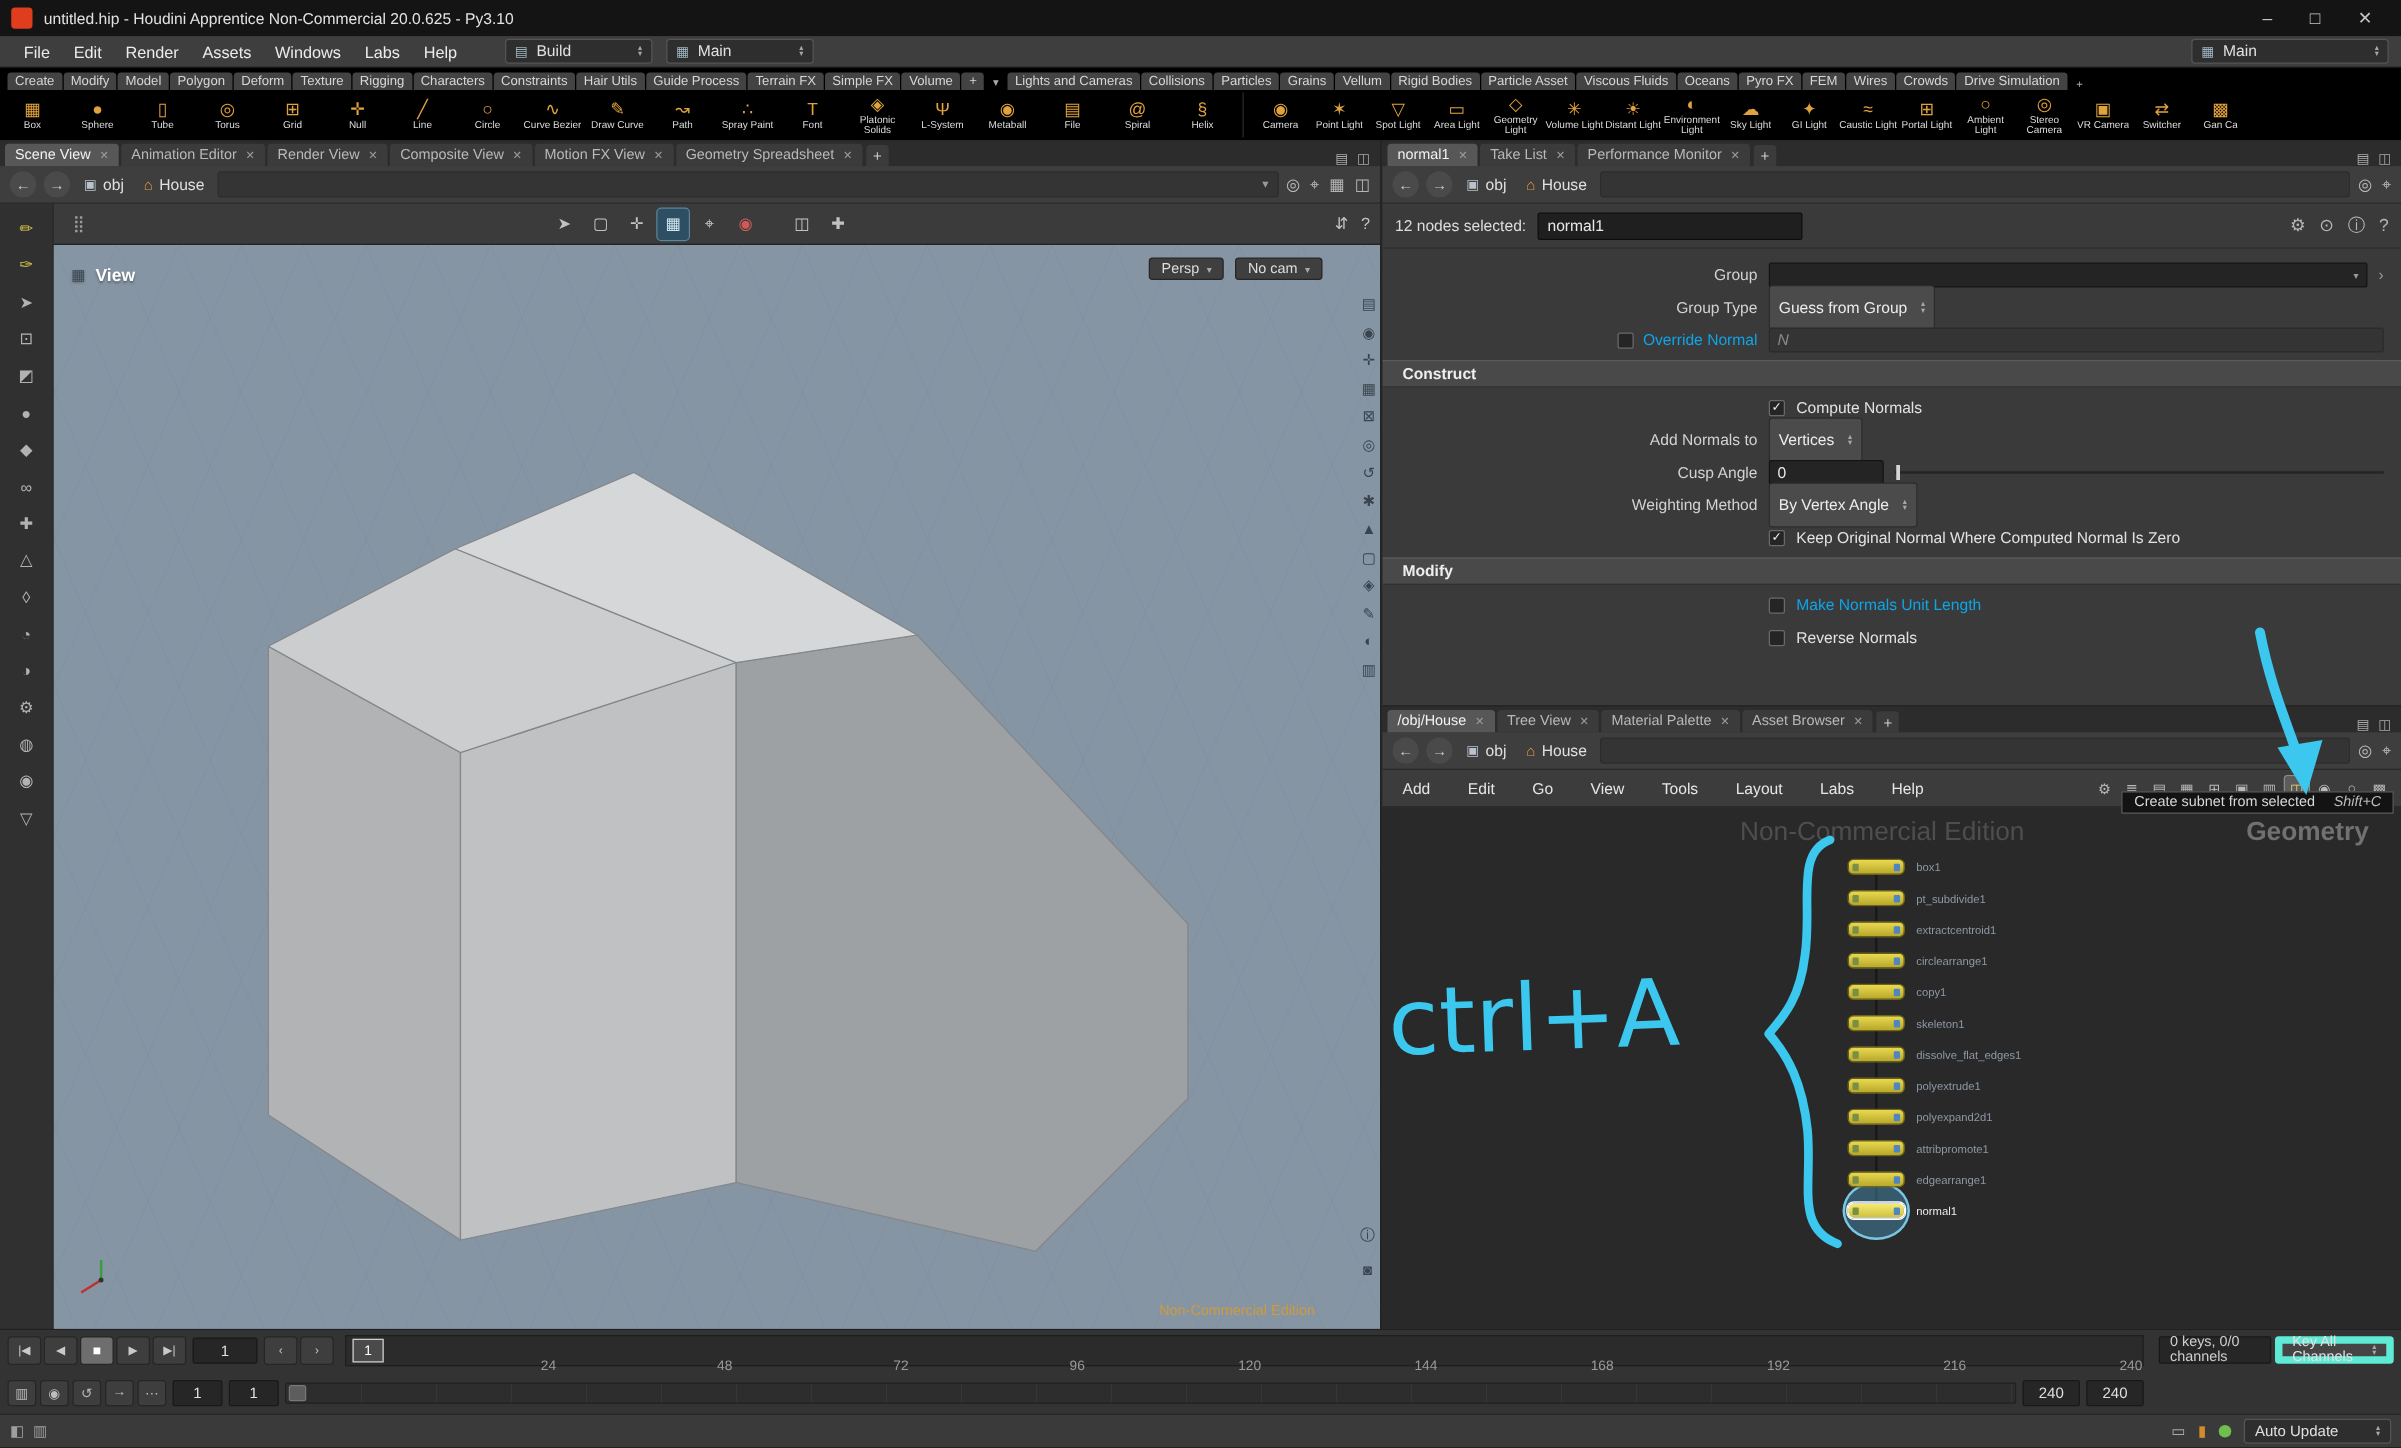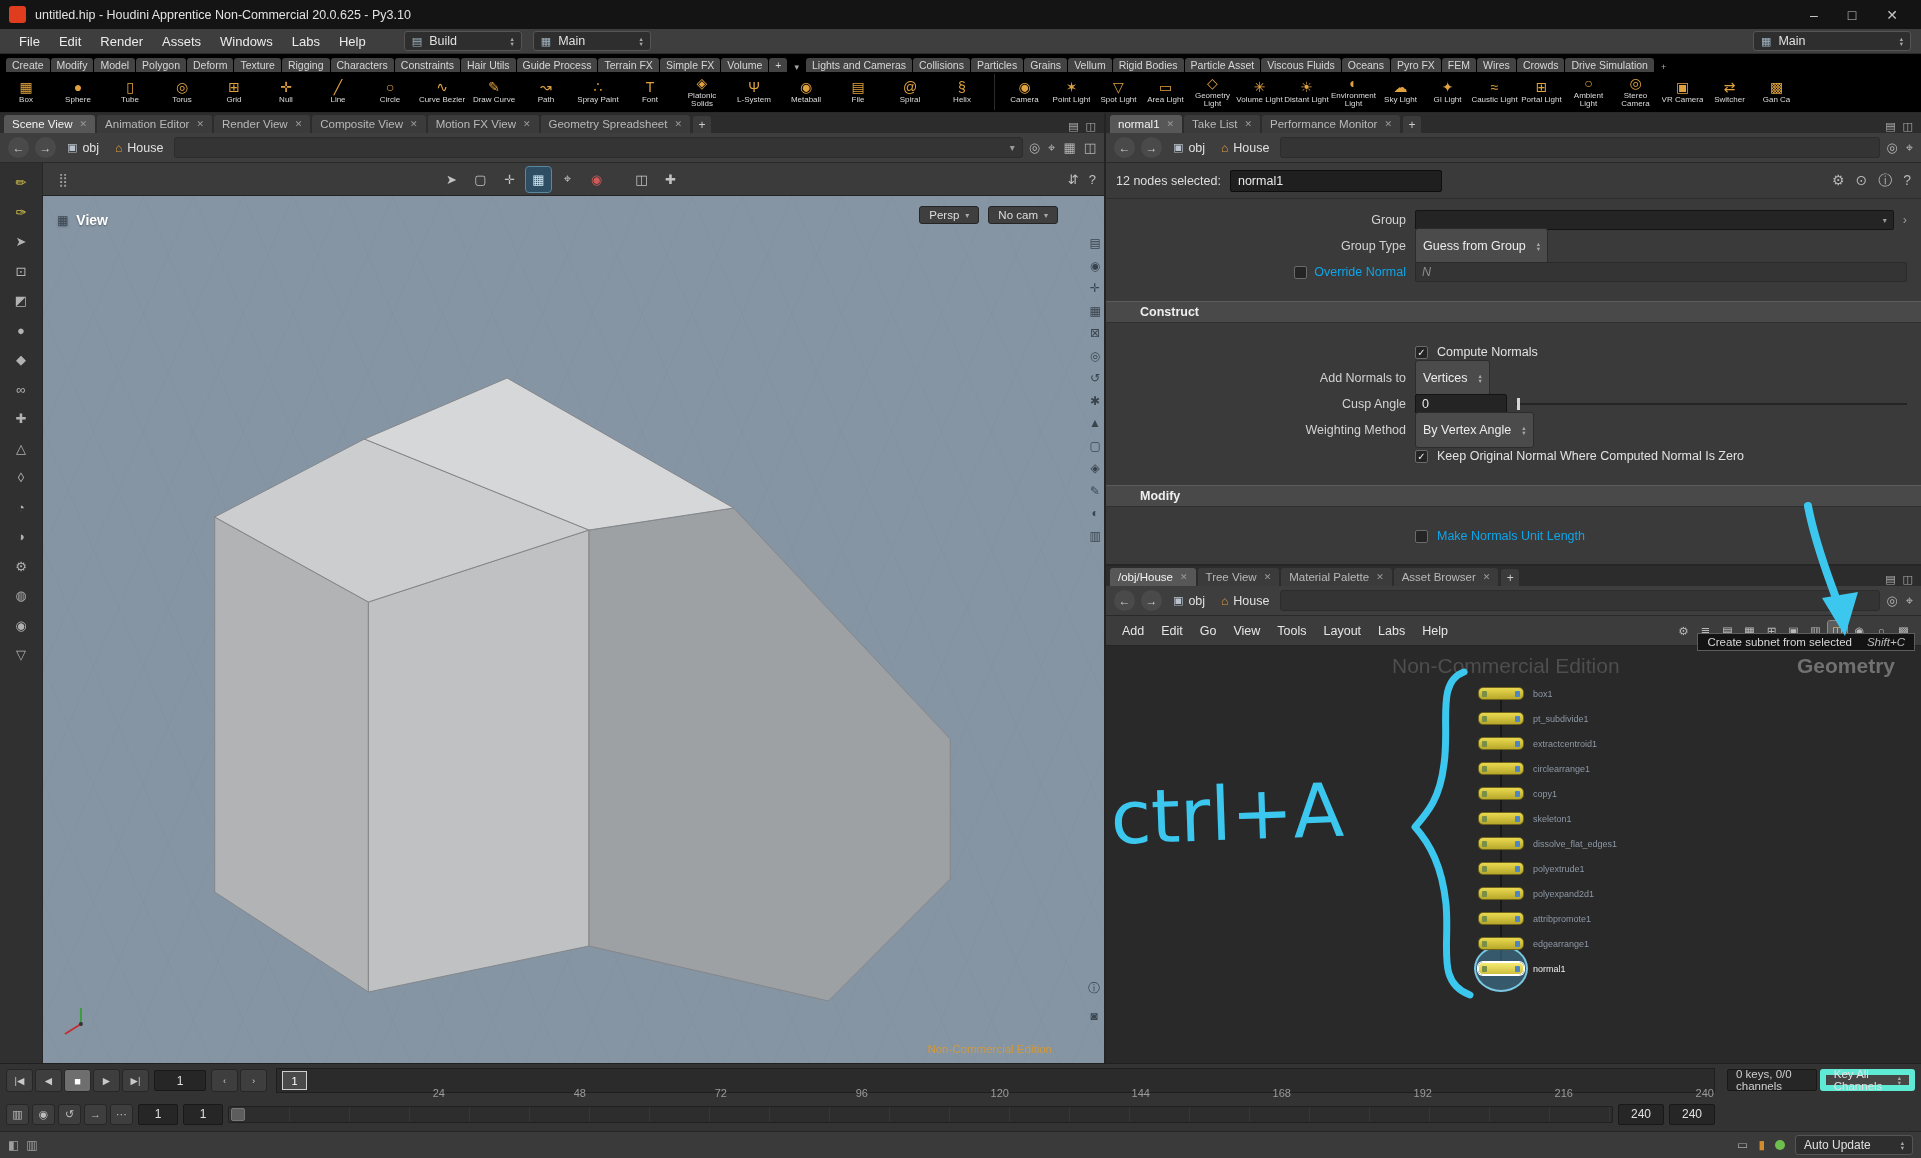--- a/index.html
+++ b/index.html
@@ -120,32 +120,32 @@
   .pinput .dd{margin-left:auto;font-size:8px;color:#9a9a9a;}
   .pcombo{height:36px;background:#4b4b4b;border:1px solid #2c2c2c;border-radius:3px;display:flex;
     align-items:center;gap:11px;padding:0 7px;color:#ececec;}
   .chk{width:13px;height:13px;background:#252525;border:1px solid #6a6a6a;border-radius:2px;
     display:flex;align-items:center;justify-content:center;font-size:10px;color:#efefef;flex:0 0 auto;}
   .chk.off i{visibility:hidden;}
   .chk i{font-style:normal;}
   .dis{color:#0ea5e9;}
   .pinput.dim{background:#343434;border-color:#2a2a2a;color:#8a8a8a;font-style:italic;}
   .section{height:22px;background:#494949;border-top:1px solid #5b5b5b;border-bottom:1px solid #2f2f2f;
-    display:flex;align-items:center;padding-left:34px;color:#eeeeee;font-weight:bold;margin:16px 0;}
+    display:flex;align-items:center;padding-left:16px;color:#eeeeee;font-weight:bold;margin:3px 0;}
   .cuspfield{width:92px;}
   .slider{flex:1 1 auto;height:14px;position:relative;}
   .slider .groove{position:absolute;left:0;right:0;top:6px;height:2px;background:#242424;}
   .shandle{position:absolute;left:1px;top:1px;width:3px;height:12px;background:#d6d6d6;}
   .lbl-left{color:#e2e2e2;}
 
   
   .network{flex:1 1 auto;display:flex;flex-direction:column;position:relative;min-height:0;}
   .net-menubar{height:30px;flex:0 0 auto;background:#3c3c3c;display:flex;align-items:center;
     padding:0 8px;gap:1px;border-bottom:1px solid #242424;}
-  .net-menu-list{display:flex;gap:1px;}
+  .net-menu-list{display:flex;gap:14px;}
   .net-menu{padding:3px 8px;color:#e6e6e6;font-size:12.5px;}
   .net-icons{margin-left:auto;display:flex;gap:3px;}
   .net-icons span{width:19px;height:19px;display:flex;align-items:center;justify-content:center;
     color:#b9b9b9;font-size:11.5px;border-radius:2px;}
   .net-icons span:nth-last-of-type(4){background:#5c5c5c;outline:1px solid #8b8b8b;color:#e8d87a;}
   .net-canvas{flex:1 1 auto;position:relative;background:#292929;overflow:hidden;}
   .watermark{position:absolute;top:8px;left:286px;font-size:21px;color:#4e4e4e;white-space:nowrap;}
   .pane-type{position:absolute;top:8px;right:26px;font-size:21px;font-weight:bold;color:#717171;}
   .chain{position:absolute;left:372px;top:41px;display:flex;flex-direction:column;gap:12px;}
   .chain::before{content:"";position:absolute;left:22px;top:8px;bottom:8px;width:2px;background:#191919;}
@@ -805,20 +805,27 @@
 
         <div class="section">Modify</div>
 
         <div class="prow">
           <div class="plab"></div>
           <span class="chk off">
               <i>✓</i>
             </span>
           <span class="dis">Make Normals Unit Length</span>
         </div>
+        <div class="prow">
+          <div class="plab"></div>
+          <span class="chk off">
+              <i>✓</i>
+            </span>
+          <span class="lbl-left">Reverse Normals</span>
+        </div>
       </div>
 
       <div class="network">
         <div class="ptabs">
           <div class="tab-list">
 
               <div class="tab">
                 <span>/obj/House</span>
                 <span class="x">✕</span>
               </div>

